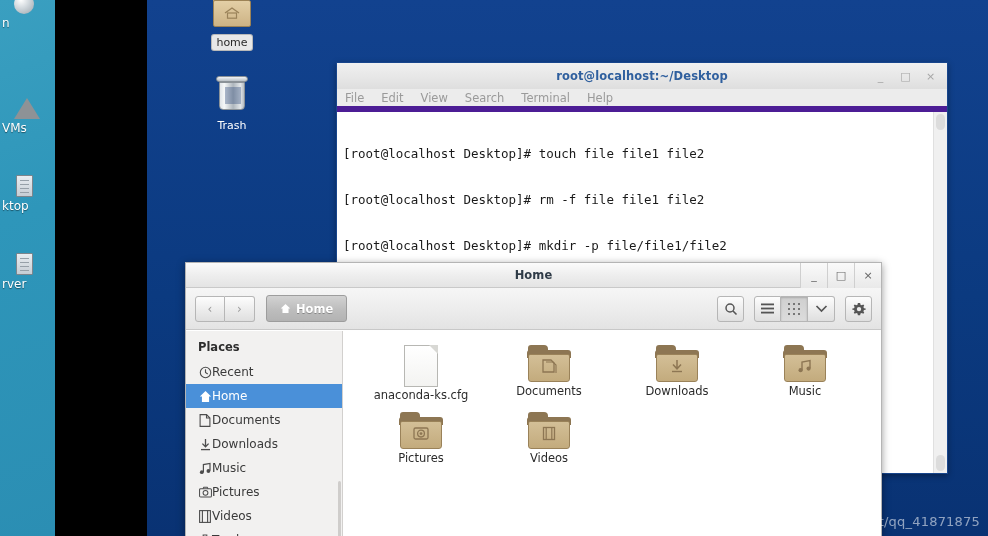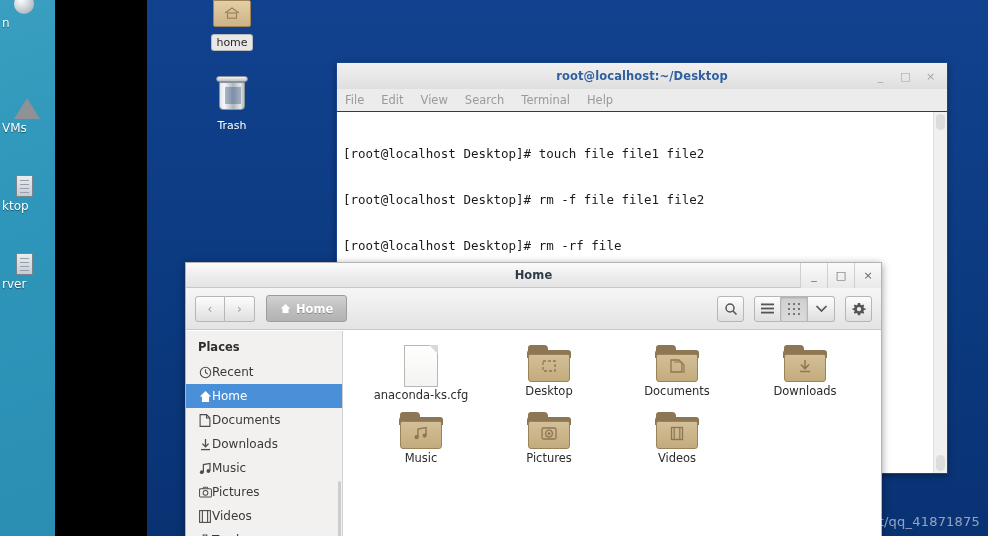--- a/index.html
+++ b/index.html
@@ -136,21 +136,21 @@
   }
   #terminal .titlebar {
     background: linear-gradient(180deg, #f0f0f0 0%, #e6e6e6 60%, #dedede 100%);
     border-bottom: none; height: 26px;
   }
   #terminal .title-text { color: #2f5f9e; font-weight: bold; font-size: 11.5px; line-height: 26px; }
   #terminal .wbtn { color: #a6a6a6; }
   .term-menubar {
     height: 23px; background: #ececec; display: flex; align-items: center;
     padding-left: 8px; gap: 17px;
-    border-bottom: 1px solid #4c1d95;
+    border-bottom: 6px solid #4c1d95;
   }
   .term-menubar span {
     font-size: 11.5px; color: #9a9a9a; font-family: "DejaVu Sans", "Liberation Sans", sans-serif;
   }
   .term-body {
     position: absolute; left: 0; right: 0; top: 49px; bottom: 0;
     background: #ffffff; display: flex;
   }
   .term-text {
     flex: 1; padding: 4px 0 0 6px;
@@ -357,20 +357,21 @@
         <span>Edit</span>
         <span>View</span>
         <span>Search</span>
         <span>Terminal</span>
         <span>Help</span>
       </div>
       <div class="term-body">
         <div class="term-text">
           <span class="term-line">[root@localhost Desktop]# touch file file1 file2</span>
           <span class="term-line">[root@localhost Desktop]# rm -f file file1 file2</span>
+          <span class="term-line">[root@localhost Desktop]# mkdir -p file/file1/file2</span>
           <span class="term-line">[root@localhost Desktop]# rm -rf file</span>
           <span class="term-line"><span>[root@localhost Desktop]# </span><span class="caret"></span></span>
         </div>
         <div class="term-scroll">
           <div class="thumb"></div>
           <div class="thumb bottom"></div>
         </div>
       </div>
     </div>
 
@@ -529,31 +530,20 @@
         </div>
 
         <div class="fm-main">
           <div class="icon-grid">
 
             <div class="file-item">
               <div class="doc-big"></div>
               <div class="file-label">anaconda-ks.cfg</div>
             </div>
 
-            <div class="file-item">
-              <div class="folder-big">
-                <span class="f-tab"></span>
-                  <span class="f-back"></span>
-                  <span class="f-body"></span>
-                <svg class="f-sym" width="44" height="16" viewBox="0 0 44 16">
-                  <rect x="16" y="2" width="12" height="10" fill="none" stroke="#8d7653" stroke-width="1.3" stroke-dasharray="3 2"></rect>
-                </svg>
-              </div>
-              <div class="file-label">Desktop</div>
-            </div>
 
             <div class="file-item">
               <div class="folder-big">
                 <span class="f-tab"></span>
                   <span class="f-back"></span>
                   <span class="f-body"></span>
                 <svg class="f-sym" width="44" height="16" viewBox="0 0 44 16">
                   <path d="M16 1 H24 L27 4 V13 H16 Z" fill="none" stroke="#8d7653" stroke-width="1.3"></path>
                   <path d="M19 3 H26 L29 6 V14" fill="none" stroke="#8d7653" stroke-width="1.1"></path>
                 </svg>

